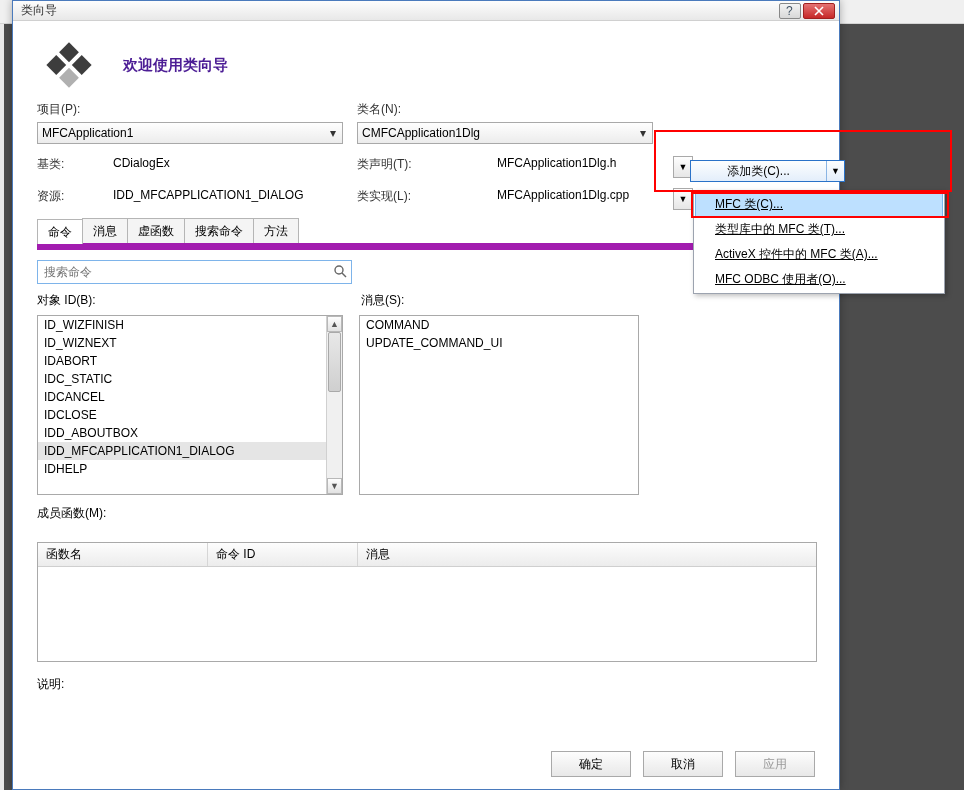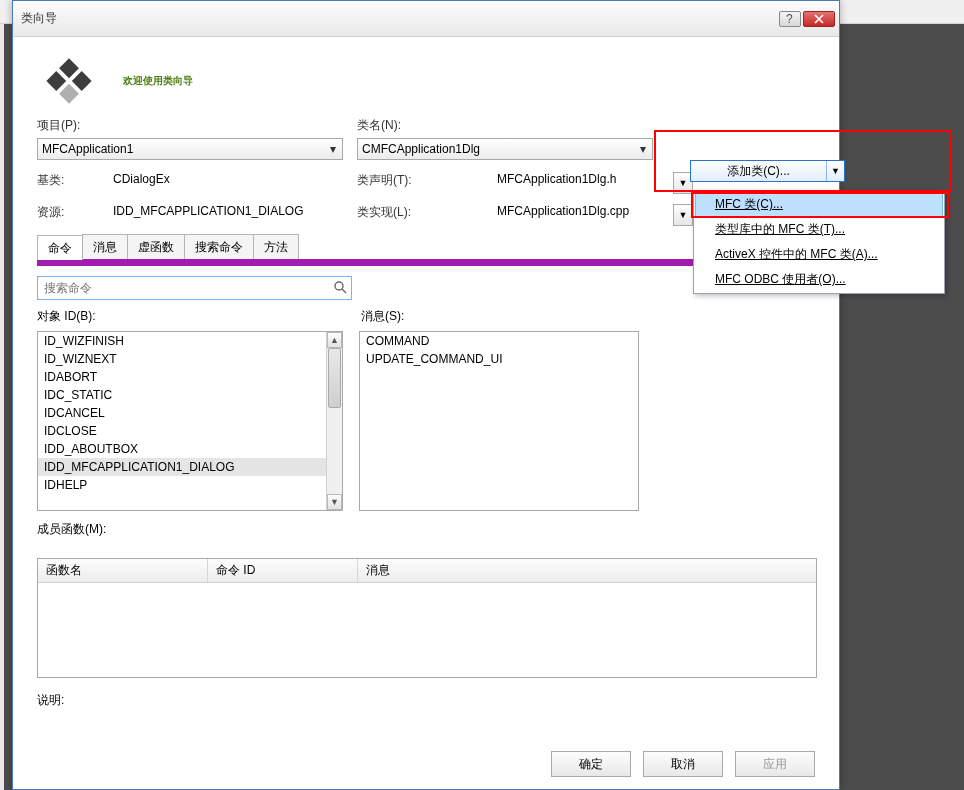--- a/index.html
+++ b/index.html
@@ -1,27 +1,27 @@
 <!DOCTYPE html>
 <html><head>
 <meta charset="utf-8">
 <style>
 * { box-sizing: border-box; margin: 0; padding: 0; font-family: "Microsoft YaHei", "Segoe UI", Tahoma, sans-serif; font-size: 12px; }
 body { background: #4c4c4c; width: 964px; height: 790px; overflow: hidden; position: relative; }
 .left-strip { position: absolute; left: 0; top: 0; width: 4px; height: 790px; background: #e8e8e8; }
 .top-strip { position: absolute; left: 0; top: 0; width: 964px; height: 24px; background: #f0f0f0; border-bottom: 1px solid #d4d4d4; }
 .dialog { position: absolute; left: 12px; top: 0; width: 828px; height: 790px; background: #ffffff; border: 1px solid #4a7abc; box-shadow: 0 0 8px rgba(0,0,0,0.3); }
-.titlebar { background: linear-gradient(#fdfdfd,#e8e8e8); height: 36px; display: flex; align-items: center; padding: 0 4px 0 8px; border-bottom: 1px solid #d0d0d0; }
+.titlebar { background: linear-gradient(#fdfdfd,#e8e8e8); height: 20px; display: flex; align-items: center; padding: 0 4px 0 8px; border-bottom: 1px solid #d0d0d0; }
 .titlebar .title { flex: 1; color: #333; }
 .win-btn { width: 22px; height: 16px; margin-left: 2px; border: 1px solid #888; background: linear-gradient(#f4f4f4,#d8d8d8); display: flex; align-items: center; justify-content: center; border-radius: 2px; cursor: pointer; }
 .win-btn.close { background: linear-gradient(#e57373,#c62828); color: #fff; border-color: #a02020; width: 32px; }
 .win-btn svg { display: block; }
 .header { display: flex; align-items: center; padding: 18px 30px 10px 30px; }
 .logo { width: 52px; height: 52px; margin-right: 28px; }
-.welcome { font-size: 10px; font-weight: bold; color: #4d7c0f; }
+.welcome { font-size: 15px; font-weight: bold; color: #4c1d95; }
 .body { padding: 0 24px; }
 .row { display: flex; align-items: flex-start; margin-bottom: 4px; }
 .label { color: #333; }
 .combo, .text-ro { height: 22px; border: 1px solid #a9a9a9; background: #fff; padding: 0 4px; display: flex; align-items: center; }
 .combo { justify-content: space-between; background: linear-gradient(#fefefe,#ececec); }
 .combo .caret { width: 10px; text-align: center; color: #333; }
 .small-btn { width: 20px; height: 22px; border: 1px solid #a9a9a9; background: linear-gradient(#fefefe,#e6e6e6); display:flex; align-items:center; justify-content:center; cursor:pointer;}
 .tabs { display: flex; border-bottom: 7px solid #a21caf; margin-top: 8px; }
 .tab { padding: 4px 10px 3px 10px; border: 1px solid #b5b5b5; border-bottom: none; margin-right: -1px; background: #f4f4f4; cursor: pointer; }
 .tab.active { background: #fff; position: relative; top: 1px; }

